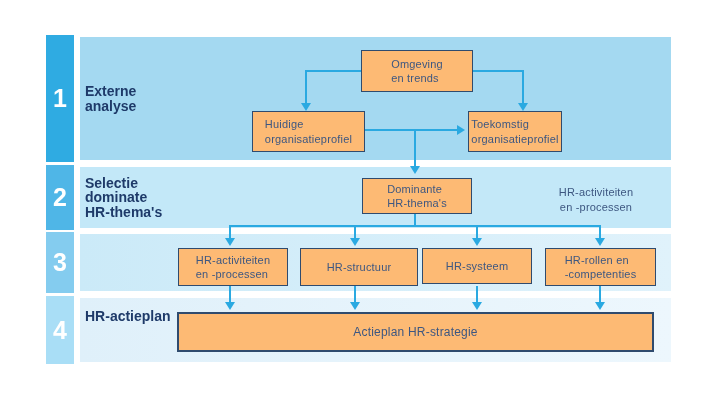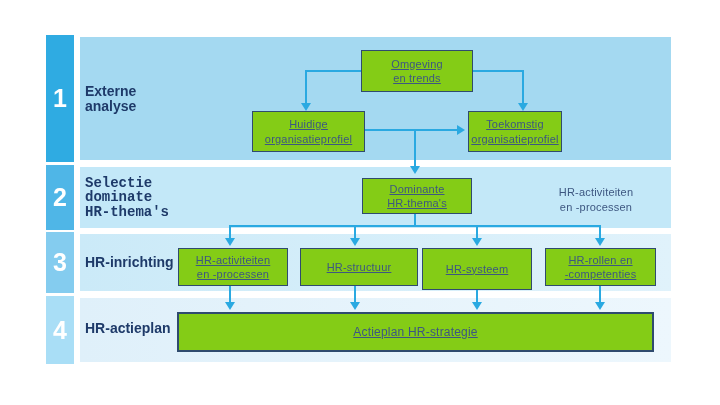--- a/index.html
+++ b/index.html
@@ -18,27 +18,27 @@
   }
   .tab1{top:35px;height:127px;background:#2fabe2;}
   .tab2{top:165px;height:65px;background:#4fb6e7;}
   .tab3{top:232px;height:61px;background:#84ccef;}
   .tab4{top:296px;height:68px;background:#a9def6;}
   .rowlabel{
     position:absolute;left:85px;width:95px;display:flex;align-items:center;
     color:#1e3a69;font-weight:bold;font-size:14px;line-height:14.5px;white-space:pre-line;
   }
   .lbl1{top:37px;height:123px;}
-  .lbl2{top:167px;height:61px;font-family:Liberation Mono, monospace;}
+  .lbl2{top:167px;height:61px;}
   .lbl3{top:234px;height:57px;}
-  .lbl4{top:296px;height:64px;}
+  .lbl4{top:284px;height:64px;}
   .node{
-    position:absolute;background:#84cc16;border:1.5px solid #2f4b6e;box-sizing:border-box;
-    display:flex;align-items:center;justify-content:center;text-align:center;
-    color:#3d5781;font-size:11px;line-height:14.5px;white-space:pre-line;letter-spacing:0.2px;text-decoration:underline;
+    position:absolute;background:#fdba74;border:1.5px solid #2f4b6e;box-sizing:border-box;
+    display:flex;align-items:center;justify-content:center;
+    color:#3d5781;font-size:11px;line-height:14.5px;white-space:pre-line;letter-spacing:0.2px;
   }
   .note{
     position:absolute;text-align:center;color:#3d5781;font-size:11px;line-height:14.5px;
     white-space:pre-line;letter-spacing:0.2px;
   }
   .ln{position:absolute;background:#2aa9e1;}
   .ah-down{position:absolute;width:0;height:0;border-left:5px solid transparent;border-right:5px solid transparent;border-top:8px solid #2aa9e1;}
   .ah-right{position:absolute;width:0;height:0;border-top:5px solid transparent;border-bottom:5px solid transparent;border-left:8px solid #2aa9e1;}
 </style>
 </head>
@@ -54,21 +54,20 @@
   <div class="tab tab1">1</div>
   <div class="tab tab2">2</div>
   <div class="tab tab3">3</div>
   <div class="tab tab4">4</div>
 
   <div class="rowlabel lbl1">Externe
 analyse</div>
   <div class="rowlabel lbl2">Selectie
 dominate
 HR-thema's</div>
-  <div class="rowlabel lbl3">HR-inrichting</div>
   <div class="rowlabel lbl4">HR-actieplan</div>
 
   <div class="ln" style="left:306px;top:70px;width:55px;height:2px;"></div>
   <div class="ln" style="left:305px;top:70px;width:2px;height:33px;"></div>
   <div class="ah-down" style="left:301px;top:103px;"></div>
 
   <div class="ln" style="left:472px;top:70px;width:52px;height:2px;"></div>
   <div class="ln" style="left:522px;top:70px;width:2px;height:33px;"></div>
   <div class="ah-down" style="left:518px;top:103px;"></div>
 
@@ -107,19 +106,19 @@
 organisatieprofiel</div>
   <div class="node" style="left:362px;top:178px;width:110px;height:36px;">Dominante
 HR-thema's</div>
 
   <div class="note" style="left:540px;top:185px;width:112px;">HR-activiteiten
 en -processen</div>
 
   <div class="node" style="left:178px;top:248px;width:110px;height:38px;">HR-activiteiten
 en -processen</div>
   <div class="node" style="left:300px;top:248px;width:118px;height:38px;">HR-structuur</div>
-  <div class="node" style="left:422px;top:248px;width:110px;height:42px;">HR-systeem</div>
+  <div class="node" style="left:422px;top:248px;width:110px;height:36px;">HR-systeem</div>
   <div class="node" style="left:545px;top:248px;width:111px;height:38px;">HR-rollen en
 -competenties</div>
 
   <div class="node" style="left:177px;top:312px;width:477px;height:40px;border-width:2px;font-size:12px;">Actieplan HR-strategie</div>
 
 </div>
 
 </body></html>

